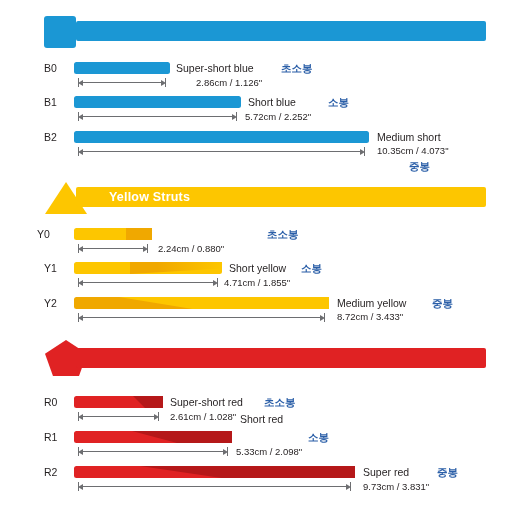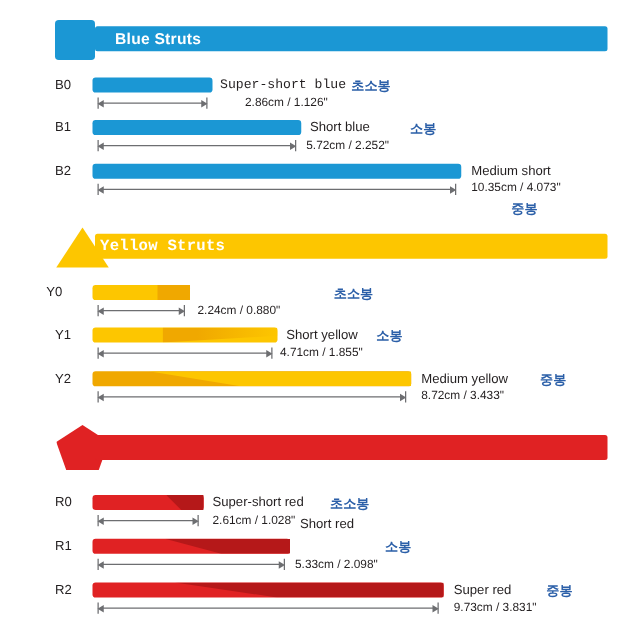--- a/index.html
+++ b/index.html
@@ -131,25 +131,24 @@
     white-space: nowrap;
   }
 </style>
 </head>
 <body>
 
 <div id="page">
 
   <div class="marker-square" style="left:44px; top:16px; width:32px; height:32px;"></div>
   <div class="section-band" style="left:76px; top:21px; width:410px; background:#1b97d4;"></div>
-  <div class="section-title" style="left:92px; top:21px;">Blue Struts</div>
 
   <div class="row-label" style="left:44px; top:62px;">B0</div>
   <div class="bar" style="left:74px; top:62px; width:96px; height:12px; background:#1b97d4;"></div>
-  <div class="name-en" style="left:176px; top:62px;font-family:Liberation Mono, monospace;">Super-short blue</div>
+  <div class="name-en" style="left:176px; top:62px;">Super-short blue</div>
   <div class="name-ko" style="left:281px; top:62px;">초소봉</div>
   <div class="dim" style="left:78px; top:79px; width:88px;">
     <span class="tick t1"></span>
       <span class="tick t2"></span>
     <span class="ahead left"></span>
       <span class="dline"></span>
       <span class="ahead right"></span>
   </div>
   <div class="measure" style="left:196px; top:77px;">2.86cm / 1.126"</div>
 
@@ -174,21 +173,21 @@
       <span class="tick t2"></span>
     <span class="ahead left"></span>
       <span class="dline"></span>
       <span class="ahead right"></span>
   </div>
   <div class="measure" style="left:377px; top:145px;">10.35cm / 4.073"</div>
   <div class="name-ko" style="left:409px; top:160px;">중봉</div>
 
   <div class="marker-triangle" style="left:45px; top:182px; border-bottom:32px solid #fdc600;"></div>
   <div class="section-band" style="left:76px; top:187px; width:410px; background:#fdc600;"></div>
-  <div class="section-title" style="left:80px; top:187px;font-family:Liberation Mono, monospace;">Yellow Struts</div>
+  <div class="section-title" style="left:109px; top:187px;">Yellow Struts</div>
 
   <div class="row-label" style="left:37px; top:228px;">Y0</div>
   <div class="bar" style="left:74px; top:228px; width:78px; height:12px; background:#fdc600;">
     <span class="taper" style="width:26px; background:#f0a800;"></span>
   </div>
   <div class="name-ko" style="left:267px; top:228px;">초소봉</div>
   <div class="dim" style="left:78px; top:245px; width:70px;">
     <span class="tick t1"></span>
       <span class="tick t2"></span>
     <span class="ahead left"></span>

